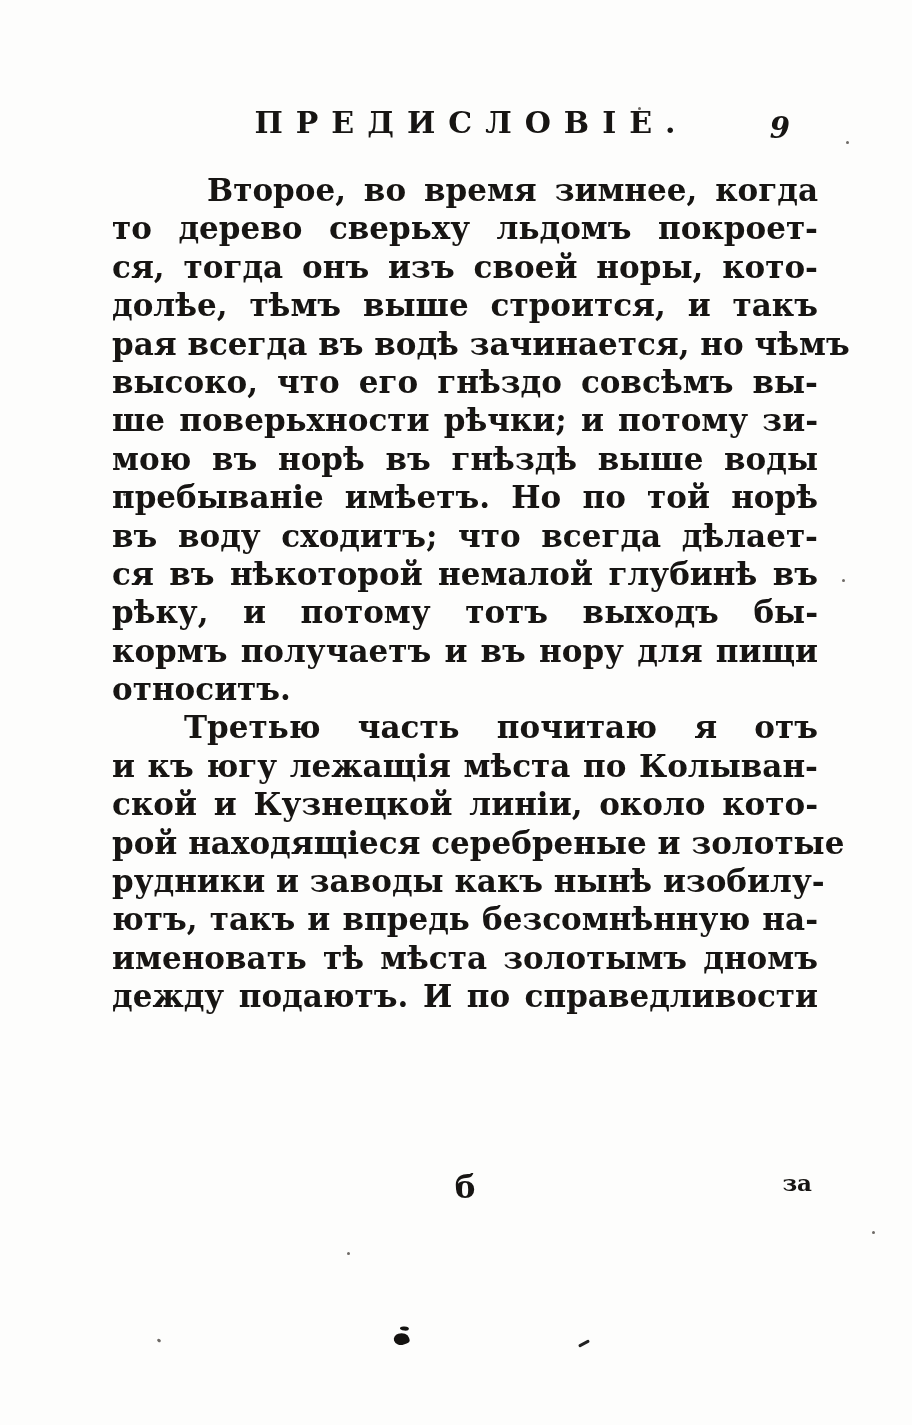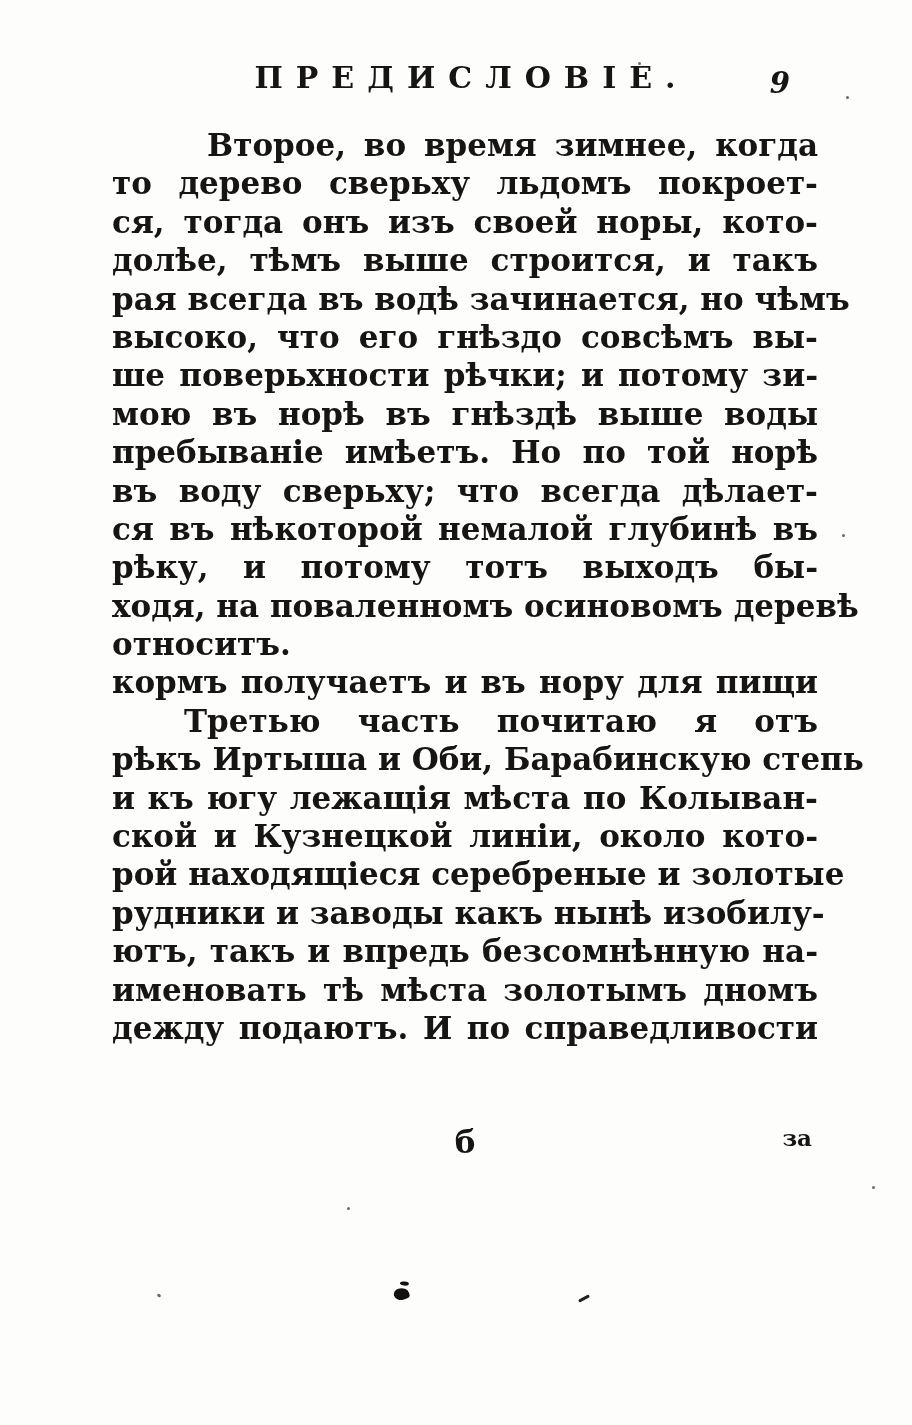--- a/index.html
+++ b/index.html
@@ -11,20 +11,21 @@
     height: 1425px;
     position: relative;
     background: #fdfdfc;
     overflow: hidden;
     font-family: "DejaVu Serif", serif;
     color: #171513;
   }
   .page {
     position: absolute;
     inset: 0;
+    margin-top: 45px;
   }
   
   .header-row {
     position: absolute;
     left: 112px;
     top: 60px;
     width: 706px;
     height: 44px;
   }
   .header-title {
@@ -151,28 +152,26 @@
   <div class="body-text">
       <div class="line indent-p1">Второе, во время зимнее, когда</div>
       <div class="line">то дерево сверьху льдомъ покроет-</div>
       <div class="line">ся, тогда онъ изъ своей норы, кото-</div>
       <div class="line">долѣе, тѣмъ выше строится, и такъ</div>
       <div class="line">рая всегда въ водѣ зачинается, но чѣмъ</div>
       <div class="line">высоко, что его гнѣздо совсѣмъ вы-</div>
       <div class="line">ше поверьхности рѣчки; и потому зи-</div>
       <div class="line">мою въ норѣ въ гнѣздѣ выше воды</div>
       <div class="line">пребываніе имѣетъ. Но по той норѣ</div>
-      <div class="line">въ воду сверьху; что всегда дѣлает-</div>
+      <div class="line">въ воду сходитъ; что всегда дѣлает-</div>
       <div class="line">ся въ нѣкоторой немалой глубинѣ въ</div>
       <div class="line">рѣку, и потому тотъ выходъ бы-</div>
-      <div class="line">ходя, на поваленномъ осиновомъ деревѣ</div>
+      <div class="line">кормъ получаетъ и въ нору для пищи</div>
       <div class="line flush">относитъ.</div>
-      <div class="line">кормъ получаетъ и въ нору для пищи</div>
       <div class="line indent-p2">Третью часть почитаю я отъ</div>
-      <div class="line">рѣкъ Иртыша и Оби, Барабинскую степь</div>
       <div class="line">и къ югу лежащія мѣста по Колыван-</div>
       <div class="line">ской и Кузнецкой линіи, около кото-</div>
       <div class="line">рой находящіеся серебреные и золотые</div>
       <div class="line">рудники и заводы какъ нынѣ изобилу-</div>
       <div class="line">ютъ, такъ и впредь безсомнѣнную на-</div>
       <div class="line">именовать тѣ мѣста золотымъ дномъ</div>
       <div class="line">дежду подаютъ. И по справедливости</div>
     </div>
 
   <div class="signature-row">

